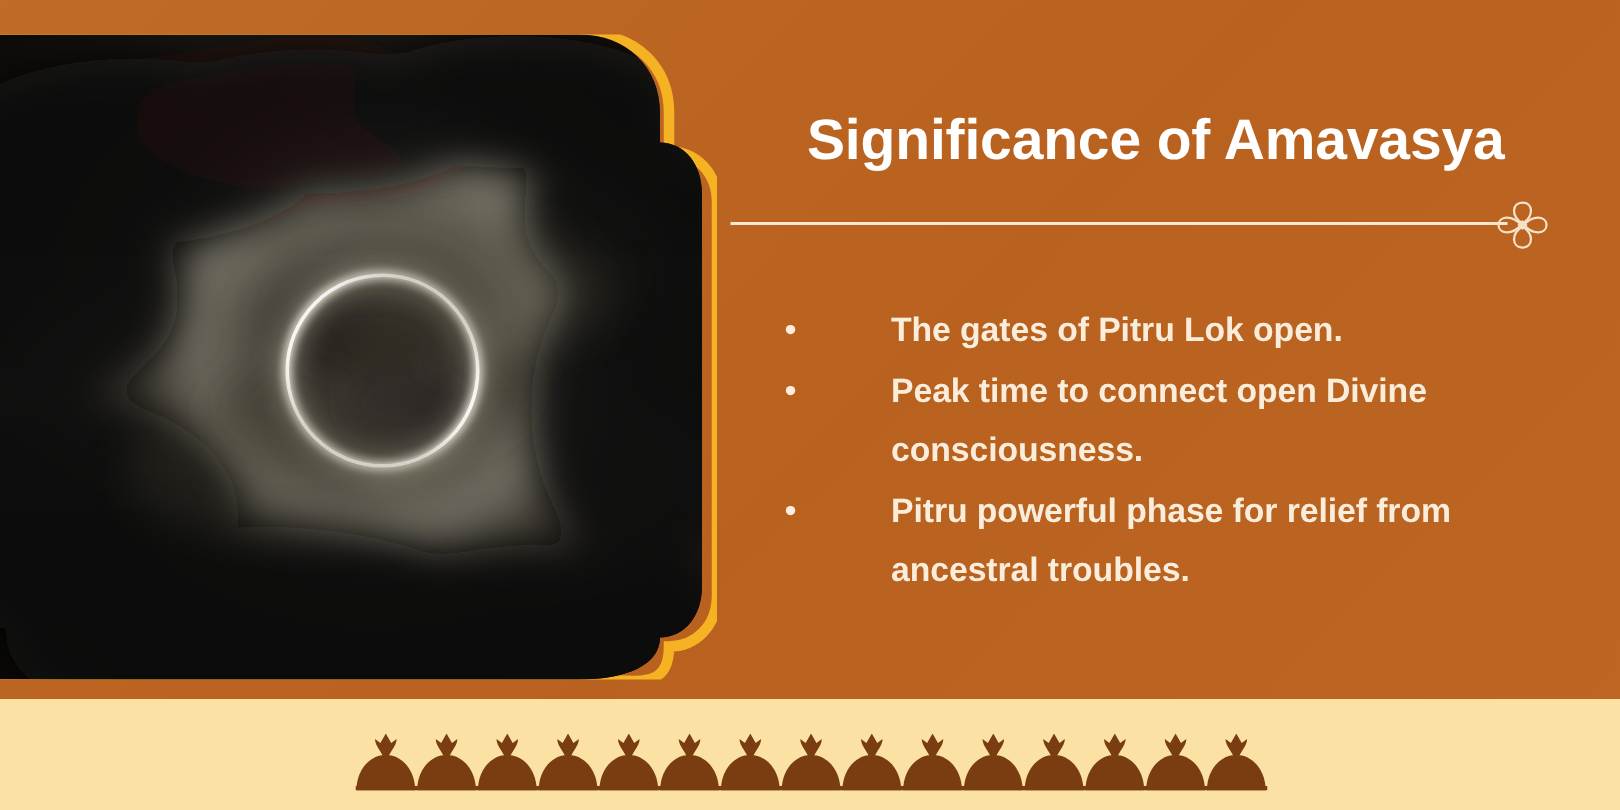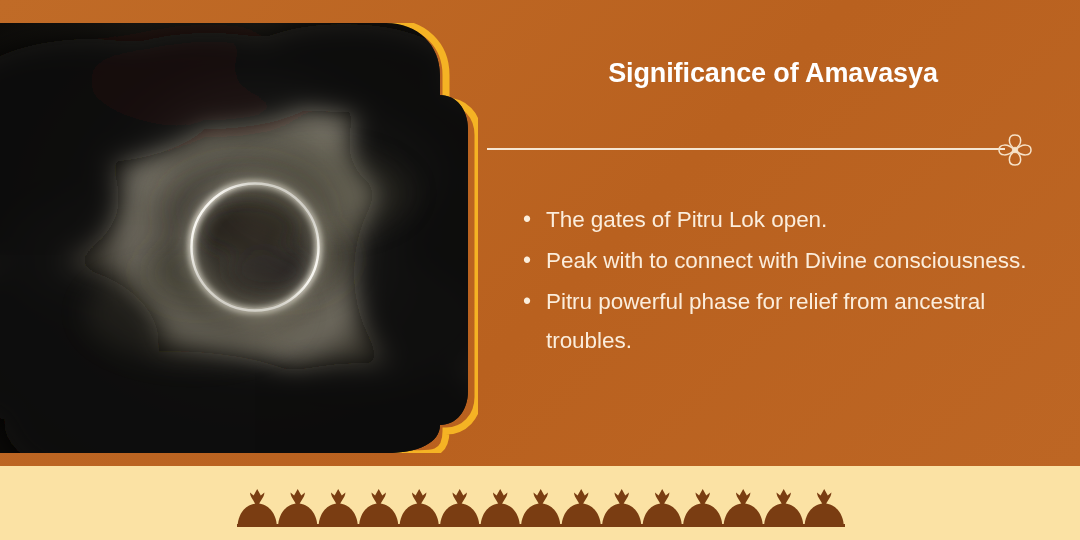--- a/index.html
+++ b/index.html
@@ -66,29 +66,28 @@
     position: absolute;
     left: 0; top: 0;
     width: 484px;
     height: 430px;
   }
 
   
   .title {
     position: absolute;
     left: 538px;
-    top: 58px;
+    top: 73px;
     width: 470px;
-    font-size: 27px;
+    font-size: 38px;
     font-weight: bold;
     color: #FFFFFF;
     letter-spacing: -0.1px;
     line-height: 1.15;
     white-space: nowrap;
-    text-align: center;
   }
 
   .rule-wrap {
     position: absolute;
     left: 487px;
     top: 140px;
     width: 560px;
     height: 18px;
   }
   .rule-line {
@@ -125,24 +124,25 @@
     font-size: 23px;
     line-height: 39px;
     color: #FBEEDC;
     text-align: left;
     padding-left: 3px;
     box-sizing: border-box;
   }
   .bullet-text {
     flex: 1 1 auto;
     font-size: 22.5px;
-    font-weight: normal;
+    font-weight: bold;
     color: #FBEDDC;
     line-height: 39px;
     letter-spacing: -0.05px;
+    margin-left: 48px;
   }
 </style>
 </head>
 <body>
 
 <div id="slide">
 
   <div class="bg-orange"></div>
 
   <div class="bottom-band"></div>
@@ -322,21 +322,21 @@
 
   <div class="bullets">
 
     <div class="bullet-row">
       <span class="bullet-dot">•</span>
       <span class="bullet-text">The gates of Pitru Lok open.</span>
     </div>
 
     <div class="bullet-row">
       <span class="bullet-dot">•</span>
-      <span class="bullet-text">Peak with to connect with Divine consciousness.</span>
+      <span class="bullet-text">Peak time to connect open Divine consciousness.</span>
     </div>
 
     <div class="bullet-row">
       <span class="bullet-dot">•</span>
       <span class="bullet-text">Pitru powerful phase for relief from ancestral troubles.</span>
     </div>
 
   </div>
 
 </div>

